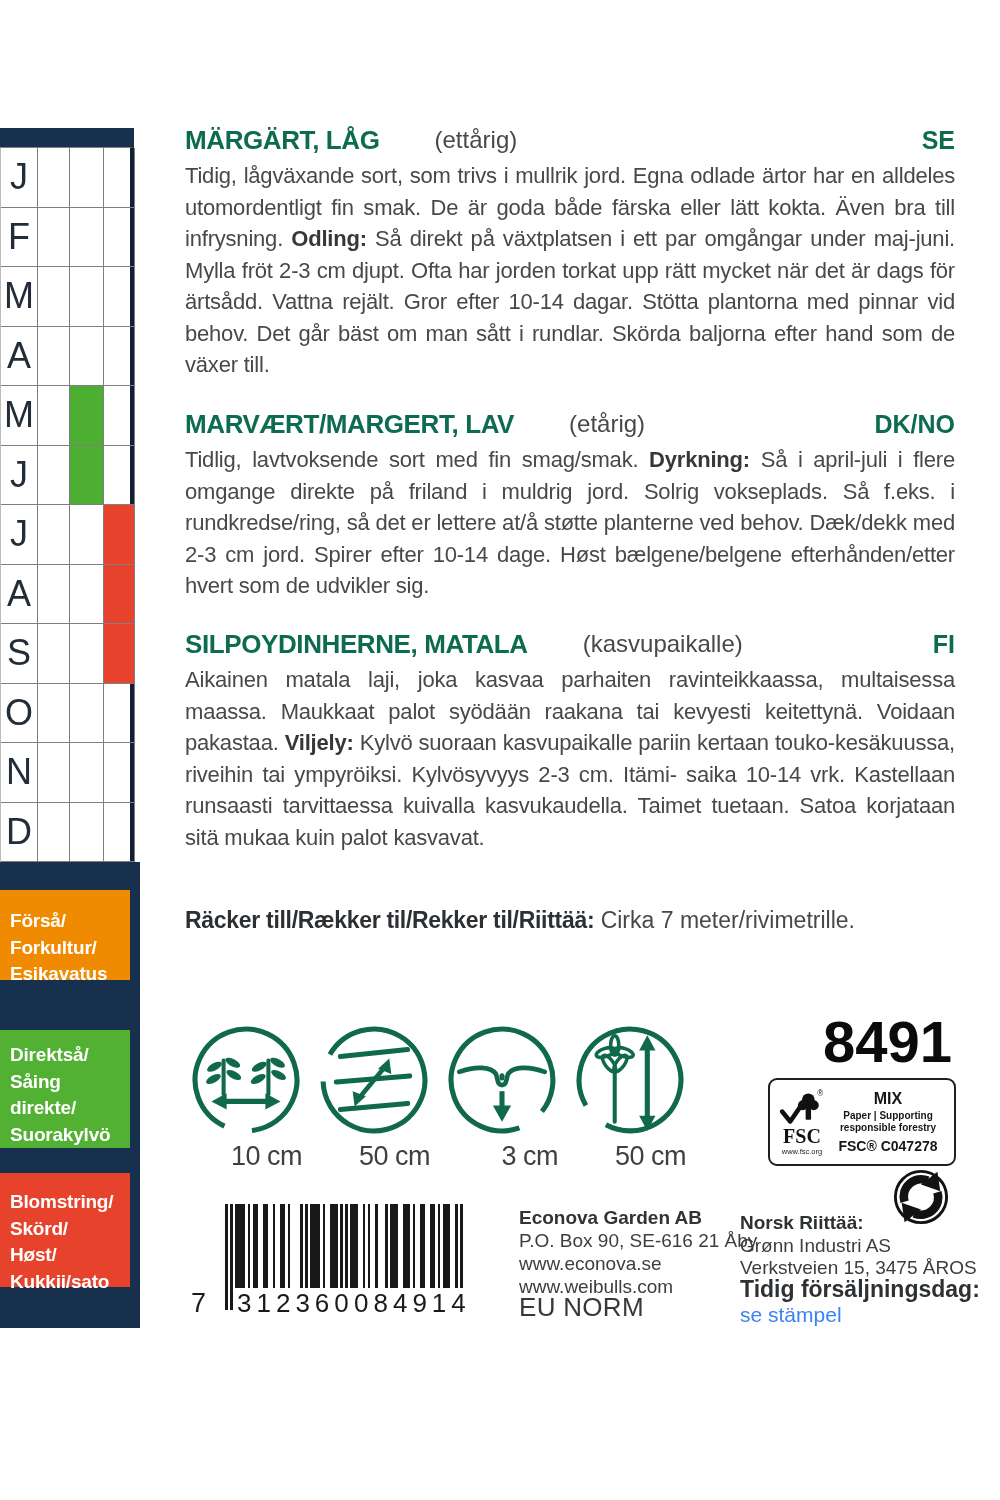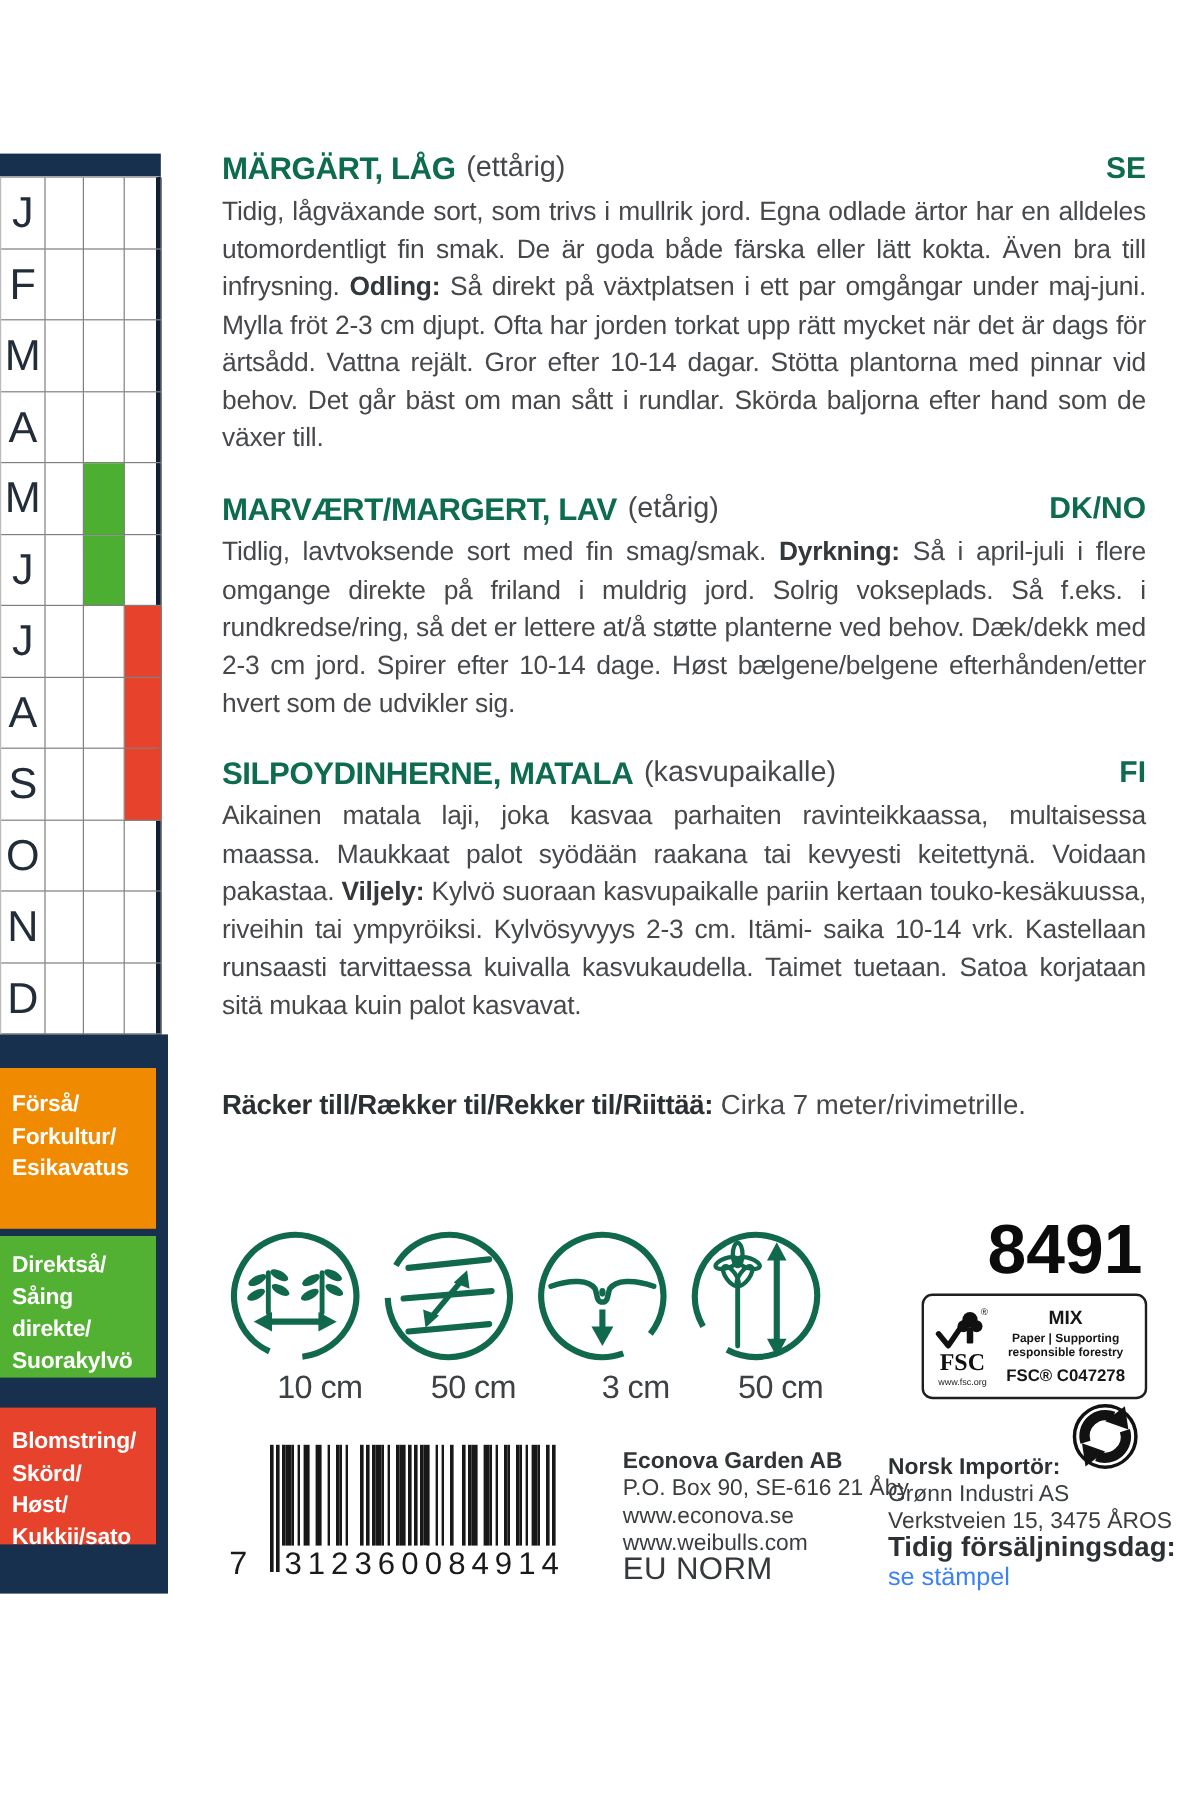--- a/index.html
+++ b/index.html
@@ -13,27 +13,27 @@
               background:#fff;border-top:1px solid #7f7f7f;border-left:1px solid #bbb;
               border-right:4px solid #101f33;}
   .cal-cell{border-right:1px solid #7f7f7f;border-bottom:1px solid #7f7f7f;
             display:flex;align-items:center;justify-content:center;box-sizing:border-box;}
   .cal-cell.sow{background:#4caf32;}
   .cal-cell.harvest{background:#e6422c;}
   .cal-label{font-size:36px;color:#232d39;}
   .legend{position:absolute;left:0;top:862px;width:140px;height:466px;background:#16304d;}
   .legend-block{position:absolute;left:0;width:130px;box-sizing:border-box;color:#fff;font-weight:bold;
                 font-size:19px;line-height:26.5px;padding:18px 0 0 10px;white-space:pre-line;letter-spacing:-0.2px;}
-  .legend-presow{top:28px;height:134px;background:#f08a00;}
+  .legend-presow{top:28px;height:90px;background:#f08a00;}
   .legend-directsow{top:168px;height:118px;background:#52b032;padding-top:12px;}
   .legend-harvest{top:311px;height:114px;background:#e6422c;padding-top:16px;}
 
   
   .lang-sec{position:absolute;left:185px;width:770px;}
-  .sec-head{display:flex;align-items:flex-start;line-height:32px;}
+  .sec-head{display:flex;align-items:flex-start;line-height:32px;gap:46px;}
   .sec-title{font-weight:bold;font-size:26px;color:#0d6b4f;letter-spacing:-0.4px;white-space:nowrap;}
   .sec-sub{font-size:24px;color:#46484b;margin-left:9px;white-space:nowrap;}
   .sec-lang{margin-left:auto;font-weight:bold;font-size:25px;color:#0d6b4f;}
   .sec-body{margin:4px 0 0;font-size:22px;line-height:31.5px;text-align:justify;color:#46484b;letter-spacing:-0.2px;}
   .sec-body b{color:#35383b;}
   .yield{position:absolute;left:185px;top:905px;width:770px;margin:0;font-size:23px;line-height:30px;color:#46484b;}
   .yield b{color:#2d3033;letter-spacing:-0.3px;}
 
   
   .specs{position:absolute;left:174px;top:1024px;display:flex;}
@@ -376,20 +376,20 @@
 
   <div class="distributor">
     <div class="co-name">Econova Garden AB</div>
     <div>P.O. Box 90, SE-616 21 Åby</div>
     <div>www.econova.se</div>
     <div>www.weibulls.com</div>
   </div>
   <div class="eu-norm">EU NORM</div>
 
   <div class="importer">
-    <div class="imp-label">Norsk Importör:</div>
+    <div class="imp-label">Norsk Riittää:</div>
     <div>Grønn Industri AS</div>
     <div>Verkstveien 15, 3475 ÅROS</div>
   </div>
   <div class="expiry-label">Tidig försäljningsdag:</div>
   <div class="expiry-value">se stämpel</div>
 
 </div>
 
 </body></html>

